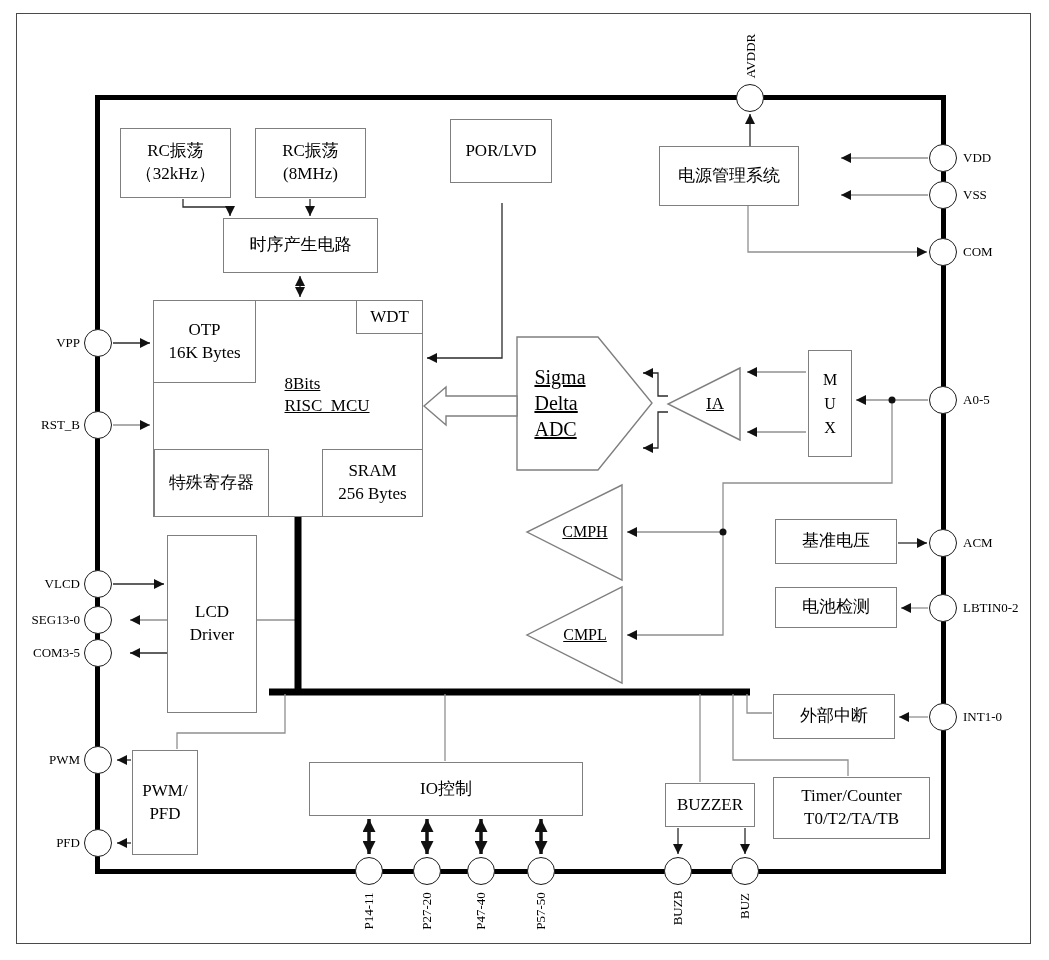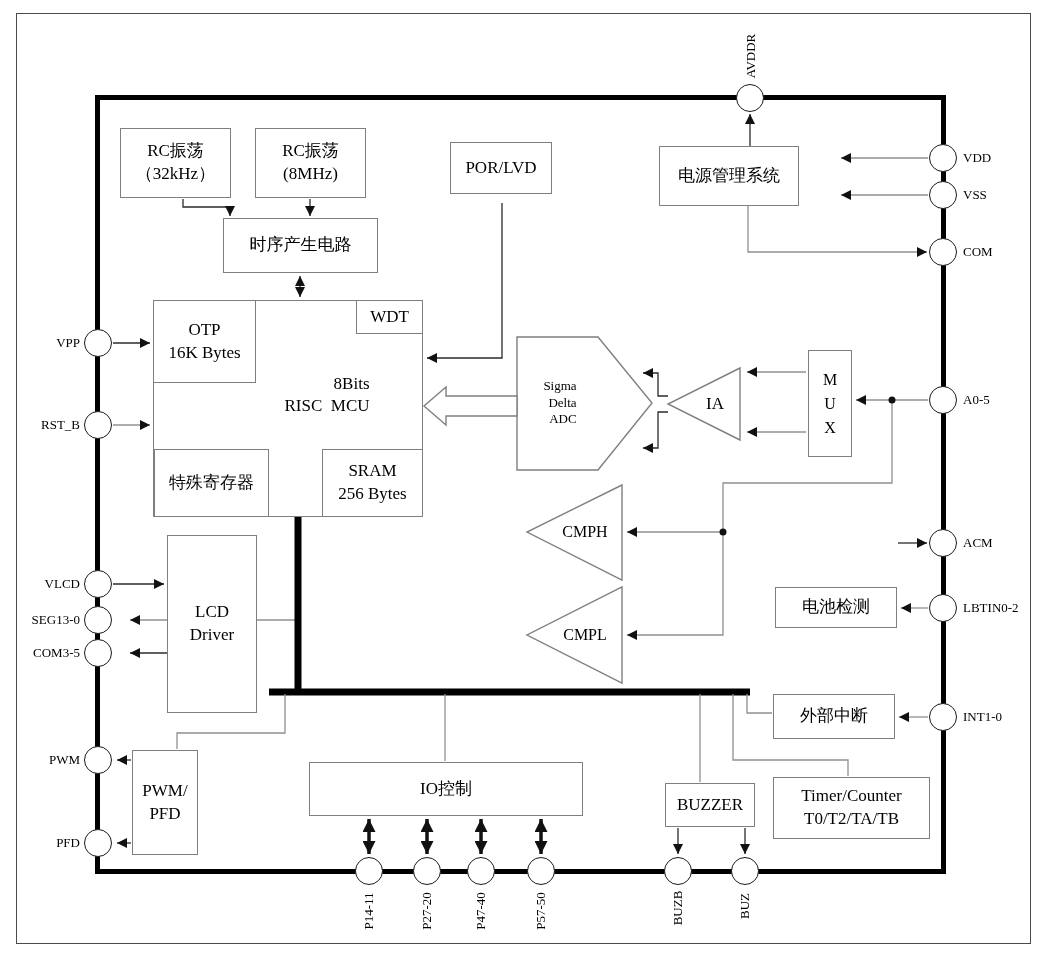--- a/index.html
+++ b/index.html
@@ -12,21 +12,21 @@
   .chip-border { position:absolute; left:95px; top:95px; width:851px; height:779px;
     border:5px solid #000; box-sizing:border-box; }
   svg.wires { position:absolute; left:0; top:0; }
   .blk {
     position:absolute; box-sizing:border-box; border:1.4px solid #7f7f7f; background:#fff;
     display:flex; align-items:center; justify-content:center; text-align:center;
     font-size:17px; line-height:1.35; white-space:pre;
   }
   .lbl {
     position:absolute; box-sizing:border-box; display:flex; align-items:center; justify-content:center;
-    text-align:right; font-size:17px; line-height:1.3; white-space:pre; background:transparent;
+    text-align:left; font-size:17px; line-height:1.3; white-space:pre; background:transparent;text-decoration:underline;
   }
   .pin { position:absolute; width:28px; height:28px; box-sizing:border-box;
     border:1.4px solid #1a1a1a; border-radius:50%; background:#fff; }
   .plab { position:absolute; font-size:13px; line-height:16px; height:16px; white-space:pre; }
   .plab.r { width:84px; text-align:left; }
   .plab.l { width:74px; text-align:right; }
   .plab.vert { width:70px; text-align:center; transform:rotate(-90deg); }
   .mux { font-size:16px; line-height:1.5; }
 </style>
 </head>
@@ -110,43 +110,44 @@
       <polygon points="622,587 622,683 527,635" fill="#fff" stroke="#7f7f7f" stroke-width="1.4"></polygon>
       <path d="M517,396 L446,396 L446,387 L424,406 L446,425 L446,416 L517,416 Z" fill="#fff" stroke="#7f7f7f" stroke-width="1.4"></path>
     </g>
   </svg>
 
   <div class="blk" style="left:120px;top:128px;width:111px;height:70px"><span>RC振荡
 （32kHz）</span></div>
   <div class="blk" style="left:255px;top:128px;width:111px;height:70px"><span>RC振荡
 (8MHz)</span></div>
   <div class="blk" style="left:223px;top:218px;width:155px;height:55px"><span>时序产生电路</span></div>
-  <div class="blk" style="left:450px;top:142px;width:102px;height:52px"><span>POR/LVD</span></div>
+  <div class="blk" style="left:450px;top:119px;width:102px;height:64px"><span>POR/LVD</span></div>
   <div class="blk" style="left:659px;top:146px;width:140px;height:60px"><span>电源管理系统</span></div>
 
   <div class="blk" style="left:153px;top:300px;width:270px;height:217px"></div>
   <div class="lbl" style="left:247px;top:365px;width:160px;height:60px">8Bits
 RISC  MCU</div>
   <div class="blk" style="left:153px;top:300px;width:103px;height:83px"><span>OTP
 16K Bytes</span></div>
   <div class="blk" style="left:356px;top:300px;width:67px;height:34px"><span>WDT</span></div>
   <div class="blk" style="left:154px;top:449px;width:115px;height:68px"><span>特殊寄存器</span></div>
   <div class="blk" style="left:322px;top:449px;width:101px;height:68px"><span>SRAM
 256 Bytes</span></div>
 
-  <div class="lbl" style="left:512px;top:367px;width:96px;height:72px;font-size:13px">Sigma
+  <div class="lbl" style="left:512px;top:367px;width:96px;height:72px;font-size:20px">Sigma
 Delta
 ADC</div>
   <div class="lbl" style="left:695px;top:392px;width:40px;height:24px">IA</div>
   <div class="blk mux" style="left:808px;top:350px;width:44px;height:107px"><span>M
 U
 X</span></div>
   <div class="lbl" style="left:553px;top:520px;width:64px;height:24px;font-size:16px">CMPH</div>
   <div class="lbl" style="left:553px;top:623px;width:64px;height:24px;font-size:16px">CMPL</div>
 
+  <div class="blk" style="left:775px;top:519px;width:122px;height:45px"><span>基准电压</span></div>
   <div class="blk" style="left:773px;top:694px;width:122px;height:45px"><span>外部中断</span></div>
   <div class="blk" style="left:775px;top:587px;width:122px;height:41px"><span>电池检测</span></div>
   <div class="blk" style="left:773px;top:777px;width:157px;height:62px"><span>Timer/Counter
 T0/T2/TA/TB</span></div>
   <div class="blk" style="left:665px;top:783px;width:90px;height:44px"><span>BUZZER</span></div>
 
   <div class="blk" style="left:309px;top:762px;width:274px;height:54px"><span>IO控制</span></div>
   <div class="blk" style="left:132px;top:750px;width:66px;height:105px"><span>PWM/
 PFD</span></div>
   <div class="blk" style="left:167px;top:535px;width:90px;height:178px"><span>LCD

